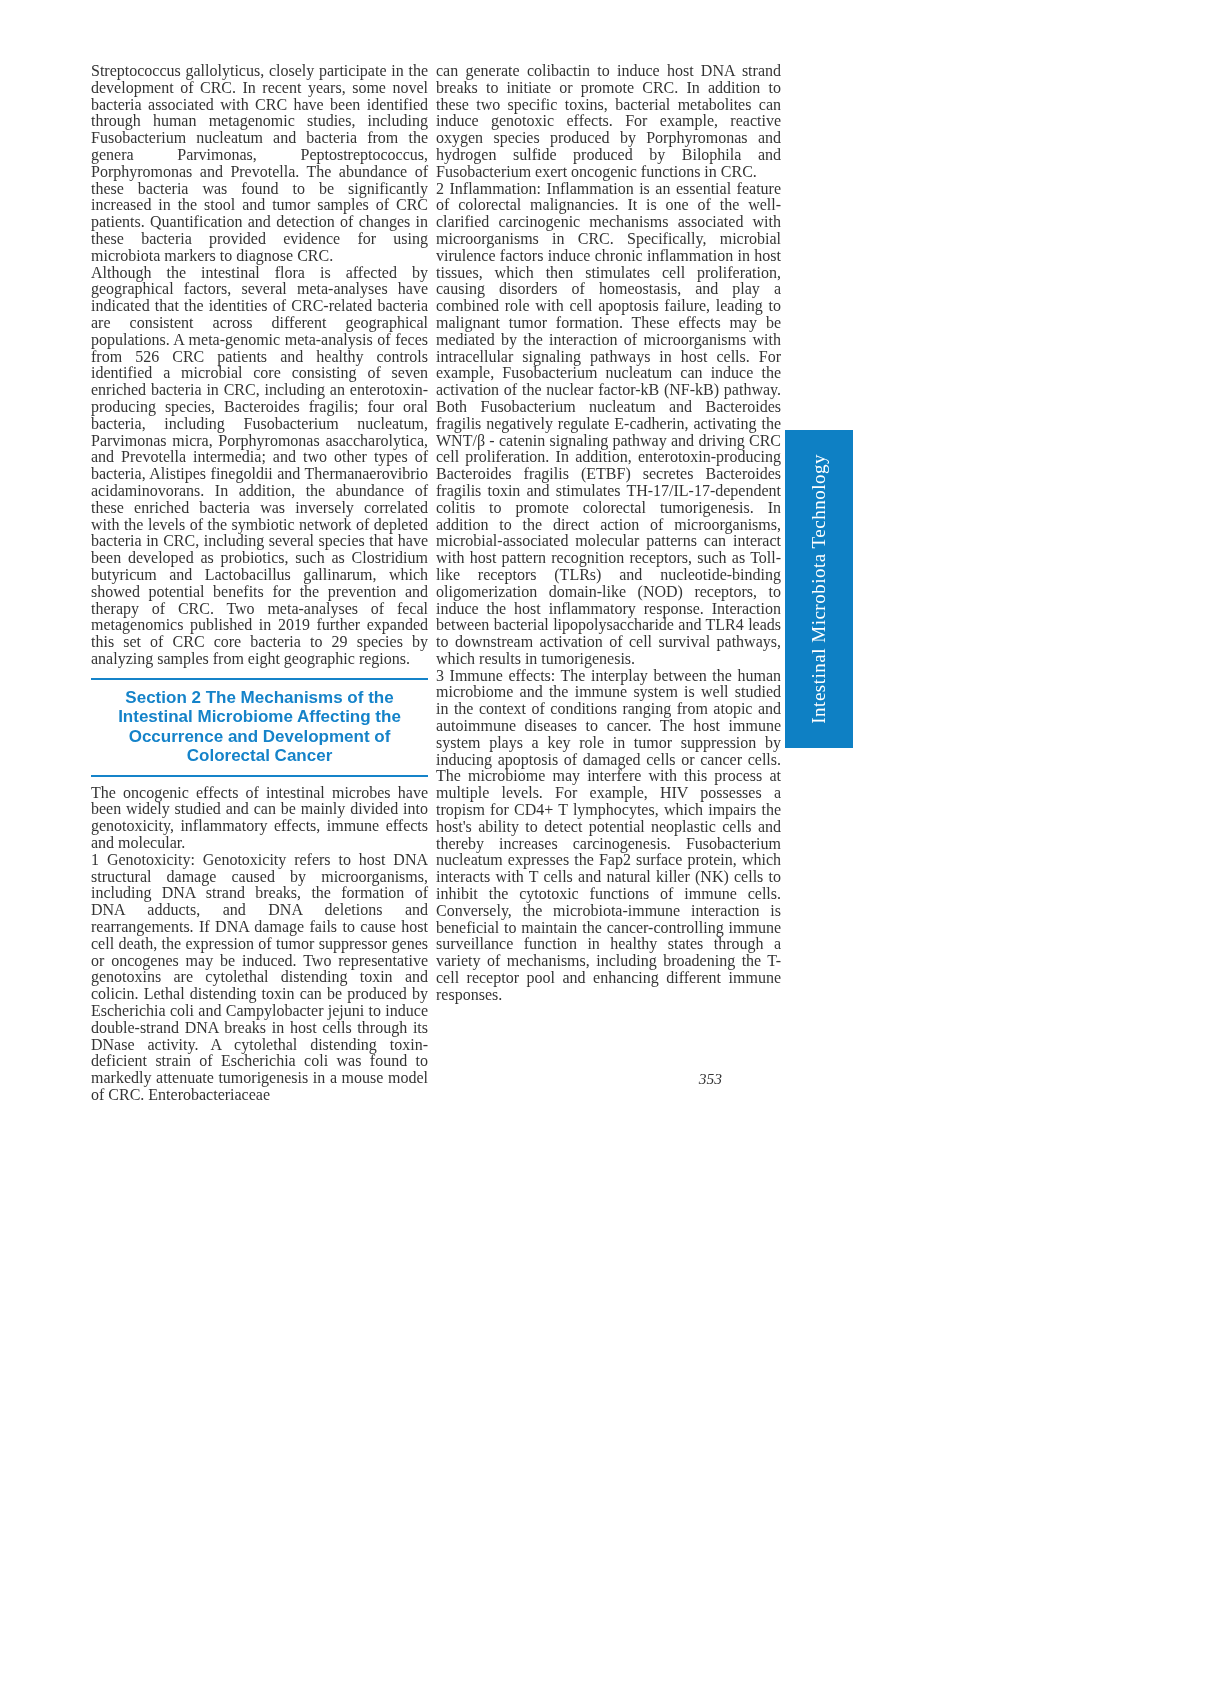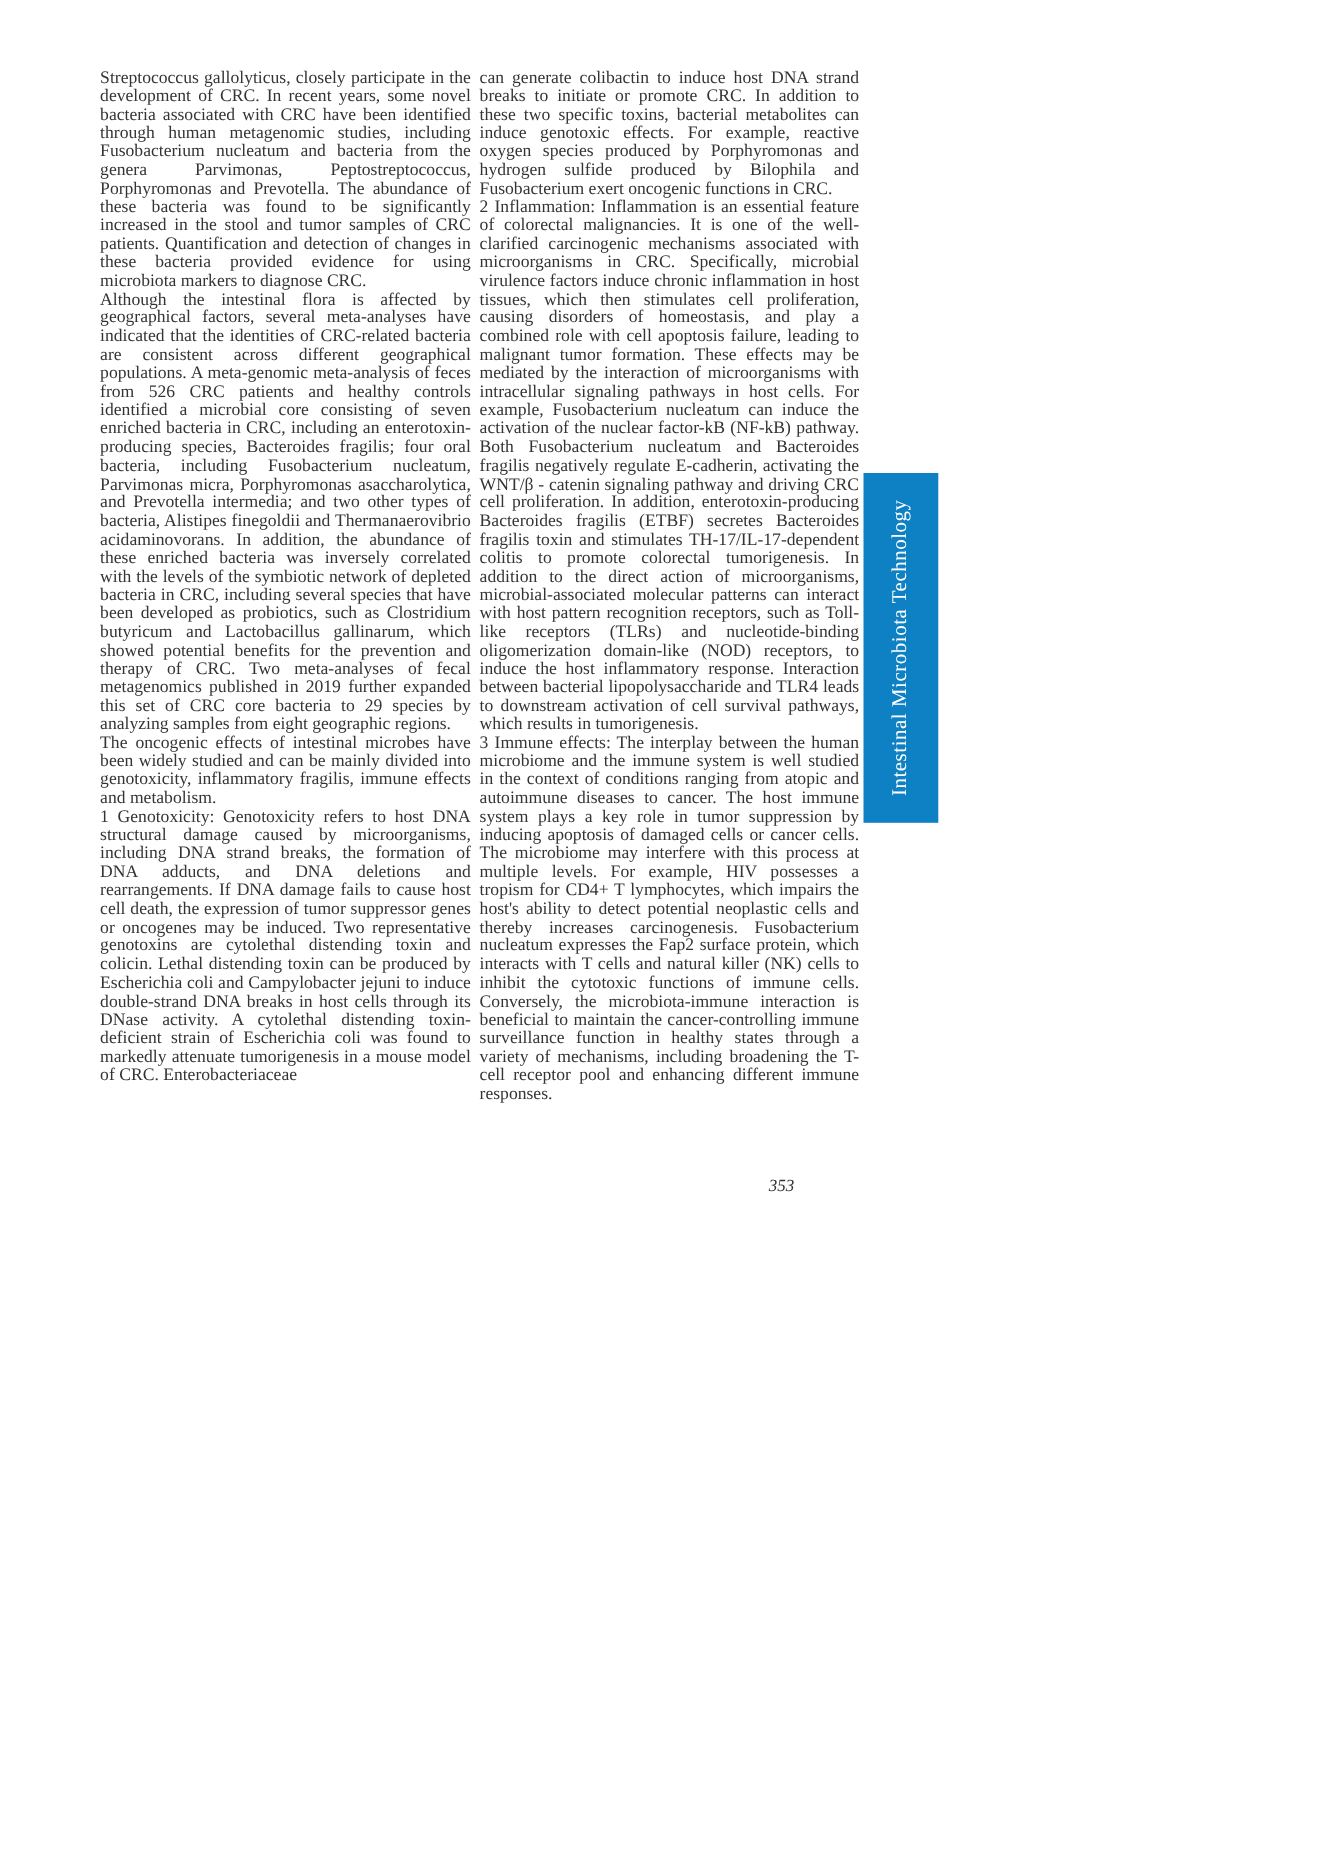--- a/index.html
+++ b/index.html
@@ -59,22 +59,27 @@
 </style>
 </head>
 <body>
 
 <div class="page">
 
   <div class="col col-left">
     <p class="body-para">Streptococcus gallolyticus, closely participate in the development of CRC. In recent years, some novel bacteria associated with CRC have been identified through human metagenomic studies, including Fusobacterium nucleatum and bacteria from the genera Parvimonas, Peptostreptococcus, Porphyromonas and Prevotella. The abundance of these bacteria was found to be significantly increased in the stool and tumor samples of CRC patients. Quantification and detection of changes in these bacteria provided evidence for using microbiota markers to diagnose CRC.</p>
     <p class="body-para">Although the intestinal flora is affected by geographical factors, several meta-analyses have indicated that the identities of CRC-related bacteria are consistent across different geographical populations. A meta-genomic meta-analysis of feces from 526 CRC patients and healthy controls identified a microbial core consisting of seven enriched bacteria in CRC, including an enterotoxin-producing species, Bacteroides fragilis; four oral bacteria, including Fusobacterium nucleatum, Parvimonas micra, Porphyromonas asaccharolytica, and Prevotella intermedia; and two other types of bacteria, Alistipes finegoldii and Thermanaerovibrio acidaminovorans. In addition, the abundance of these enriched bacteria was inversely correlated with the levels of the symbiotic network of depleted bacteria in CRC, including several species that have been developed as probiotics, such as Clostridium butyricum and Lactobacillus gallinarum, which showed potential benefits for the prevention and therapy of CRC. Two meta-analyses of fecal metagenomics published in 2019 further expanded this set of CRC core bacteria to 29 species by analyzing samples from eight geographic regions.</p>
 
+    <div class="section-heading-block">
+      <div class="rule"></div>
+      <h2 class="section-heading">Section 2 The Mechanisms of the Intestinal Microbiome Affecting the Occurrence and Development of Colorectal Cancer</h2>
+      <div class="rule"></div>
+    </div>
 
-    <p class="body-para">The oncogenic effects of intestinal microbes have been widely studied and can be mainly divided into genotoxicity, inflammatory fragilis, immune effects and metabolism.</p>
+    <p class="body-para">The oncogenic effects of intestinal microbes have been widely studied and can be mainly divided into genotoxicity, inflammatory effects, immune effects and molecular.</p>
     <p class="body-para">1 Genotoxicity: Genotoxicity refers to host DNA structural damage caused by microorganisms, including DNA strand breaks, the formation of DNA adducts, and DNA deletions and rearrangements. If DNA damage fails to cause host cell death, the expression of tumor suppressor genes or oncogenes may be induced. Two representative genotoxins are cytolethal distending toxin and colicin. Lethal distending toxin can be produced by Escherichia coli and Campylobacter jejuni to induce double-strand DNA breaks in host cells through its DNase activity. A cytolethal distending toxin-deficient strain of Escherichia coli was found to markedly attenuate tumorigenesis in a mouse model of CRC. Enterobacteriaceae</p>
   </div>
 
   <div class="col col-right">
     <p class="body-para">can generate colibactin to induce host DNA strand breaks to initiate or promote CRC. In addition to these two specific toxins, bacterial metabolites can induce genotoxic effects. For example, reactive oxygen species produced by Porphyromonas and hydrogen sulfide produced by Bilophila and Fusobacterium exert oncogenic functions in CRC.</p>
     <p class="body-para">2 Inflammation: Inflammation is an essential feature of colorectal malignancies. It is one of the well-clarified carcinogenic mechanisms associated with microorganisms in CRC. Specifically, microbial virulence factors induce chronic inflammation in host tissues, which then stimulates cell proliferation, causing disorders of homeostasis, and play a combined role with cell apoptosis failure, leading to malignant tumor formation. These effects may be mediated by the interaction of microorganisms with intracellular signaling pathways in host cells. For example, Fusobacterium nucleatum can induce the activation of the nuclear factor-kB (NF-kB) pathway. Both Fusobacterium nucleatum and Bacteroides fragilis negatively regulate E-cadherin, activating the WNT/β - catenin signaling pathway and driving CRC cell proliferation. In addition, enterotoxin-producing Bacteroides fragilis (ETBF) secretes Bacteroides fragilis toxin and stimulates TH-17/IL-17-dependent colitis to promote colorectal tumorigenesis. In addition to the direct action of microorganisms, microbial-associated molecular patterns can interact with host pattern recognition receptors, such as Toll-like receptors (TLRs) and nucleotide-binding oligomerization domain-like (NOD) receptors, to induce the host inflammatory response. Interaction between bacterial lipopolysaccharide and TLR4 leads to downstream activation of cell survival pathways, which results in tumorigenesis.</p>
     <p class="body-para">3 Immune effects: The interplay between the human microbiome and the immune system is well studied in the context of conditions ranging from atopic and autoimmune diseases to cancer. The host immune system plays a key role in tumor suppression by inducing apoptosis of damaged cells or cancer cells. The microbiome may interfere with this process at multiple levels. For example, HIV possesses a tropism for CD4+ T lymphocytes, which impairs the host's ability to detect potential neoplastic cells and thereby increases carcinogenesis. Fusobacterium nucleatum expresses the Fap2 surface protein, which interacts with T cells and natural killer (NK) cells to inhibit the cytotoxic functions of immune cells. Conversely, the microbiota-immune interaction is beneficial to maintain the cancer-controlling immune surveillance function in healthy states through a variety of mechanisms, including broadening the T-cell receptor pool and enhancing different immune responses.</p>
   </div>
 
   <div class="side-tab">

